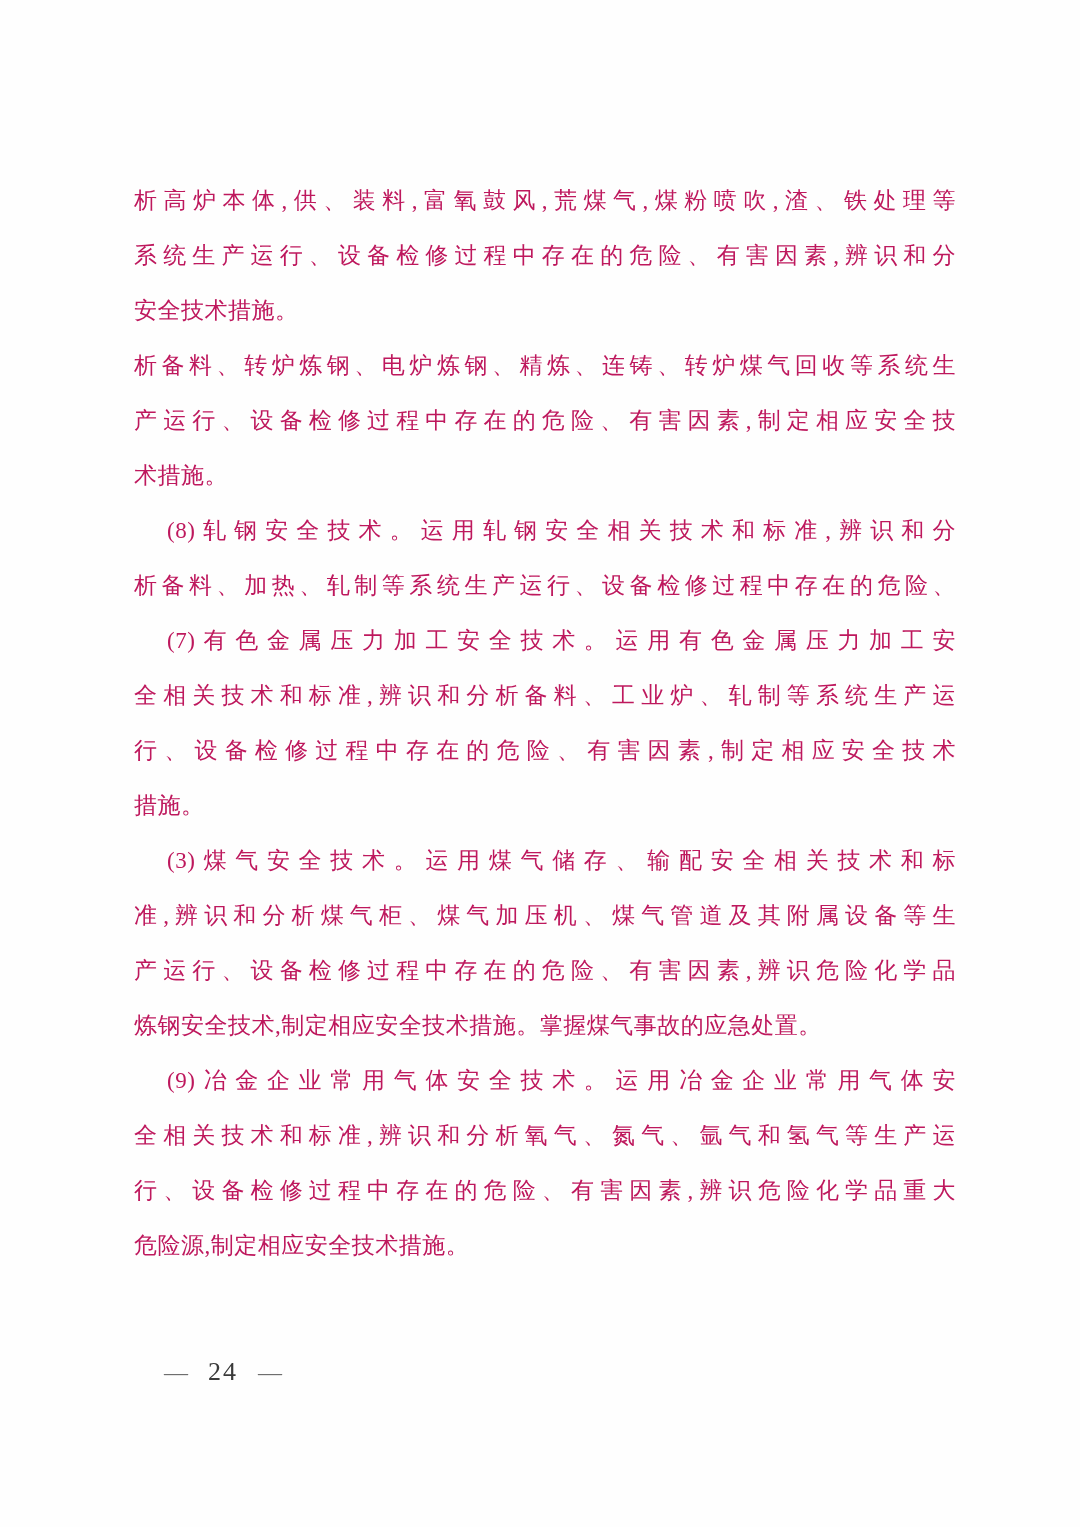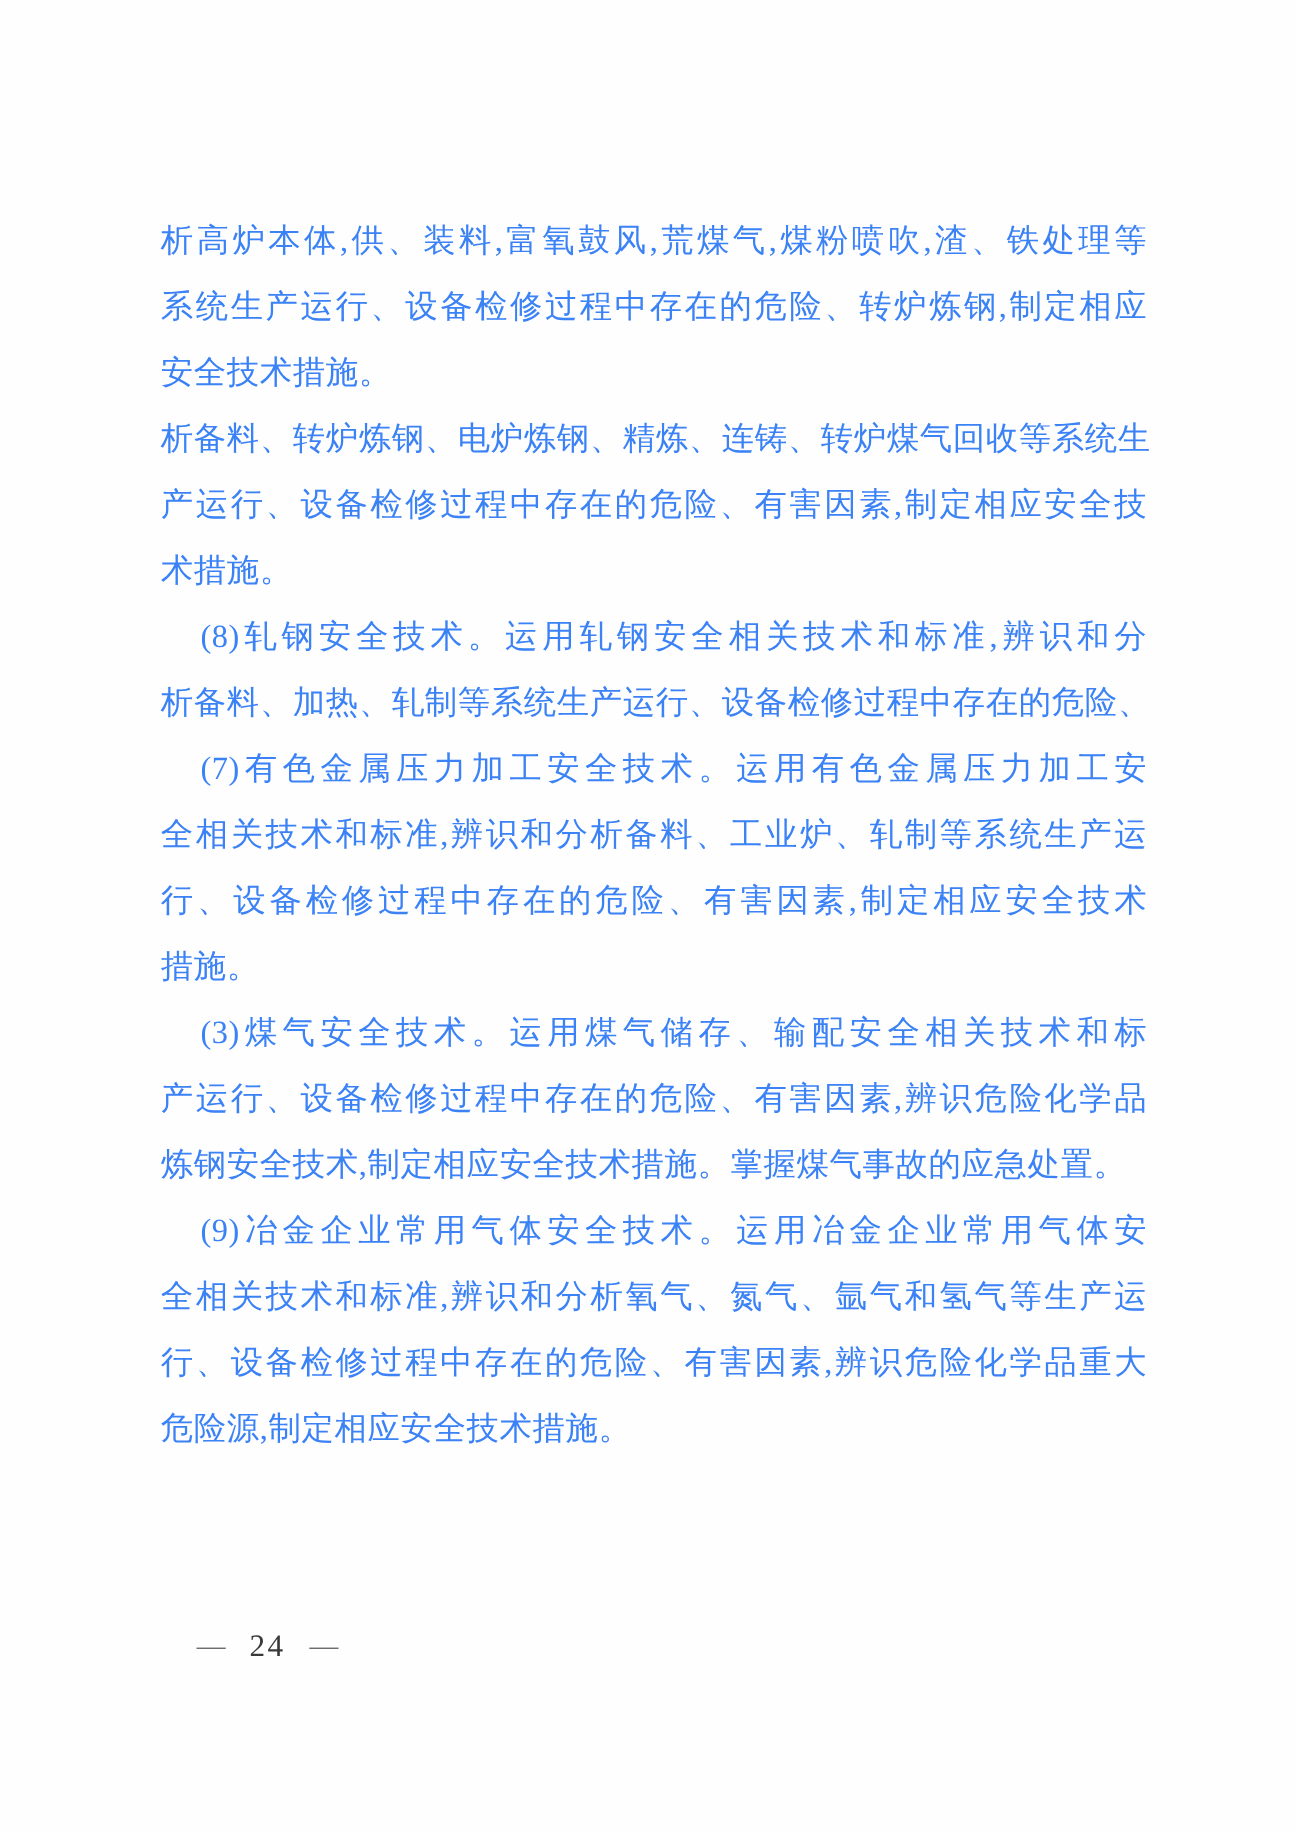--- a/index.html
+++ b/index.html
@@ -23,23 +23,23 @@
     position: absolute;
     top: 173px;
     left: 134px;
     width: 822px;
   }
   .paragraph {
     margin: 0;
     padding: 0;
   }
   .line {
-    font-size: 27px;
+    font-size: 23px;
     line-height: 55px;
-    color: #3b82f6;
+    color: #be185d;
     white-space: nowrap;
     text-align: justify;
     text-align-last: justify;
     letter-spacing: 0.5px;
   }
   .line.last {
     text-align-last: left;
   }
   .line.indent {
     padding-left: 33px;
@@ -64,40 +64,41 @@
     text-align: center;
   }
 </style>
 </head>
 <body>
 
 <div class="page">
   <div class="doc-body">
       <div class="paragraph">
         <div class="line">析高炉本体,供、装料,富氧鼓风,荒煤气,煤粉喷吹,渣、铁处理等</div>
-        <div class="line">系统生产运行、设备检修过程中存在的危险、转炉炼钢,制定相应</div>
+        <div class="line">系统生产运行、设备检修过程中存在的危险、有害因素,辨识和分</div>
         <div class="line last">安全技术措施。</div>
       </div>
       <div class="paragraph">
         <div class="line">析备料、转炉炼钢、电炉炼钢、精炼、连铸、转炉煤气回收等系统生</div>
         <div class="line">产运行、设备检修过程中存在的危险、有害因素,制定相应安全技</div>
         <div class="line last">术措施。</div>
       </div>
       <div class="paragraph">
         <div class="line indent">(8)轧钢安全技术。运用轧钢安全相关技术和标准,辨识和分</div>
         <div class="line">析备料、加热、轧制等系统生产运行、设备检修过程中存在的危险、</div>
       </div>
       <div class="paragraph">
         <div class="line indent">(7)有色金属压力加工安全技术。运用有色金属压力加工安</div>
         <div class="line">全相关技术和标准,辨识和分析备料、工业炉、轧制等系统生产运</div>
         <div class="line">行、设备检修过程中存在的危险、有害因素,制定相应安全技术</div>
         <div class="line last">措施。</div>
       </div>
       <div class="paragraph">
         <div class="line indent">(3)煤气安全技术。运用煤气储存、输配安全相关技术和标</div>
+        <div class="line">准,辨识和分析煤气柜、煤气加压机、煤气管道及其附属设备等生</div>
         <div class="line">产运行、设备检修过程中存在的危险、有害因素,辨识危险化学品</div>
         <div class="line last">炼钢安全技术,制定相应安全技术措施。掌握煤气事故的应急处置。</div>
       </div>
       <div class="paragraph">
         <div class="line indent">(9)冶金企业常用气体安全技术。运用冶金企业常用气体安</div>
         <div class="line">全相关技术和标准,辨识和分析氧气、氮气、氩气和氢气等生产运</div>
         <div class="line">行、设备检修过程中存在的危险、有害因素,辨识危险化学品重大</div>
         <div class="line last">危险源,制定相应安全技术措施。</div>
       </div>
     </div>

